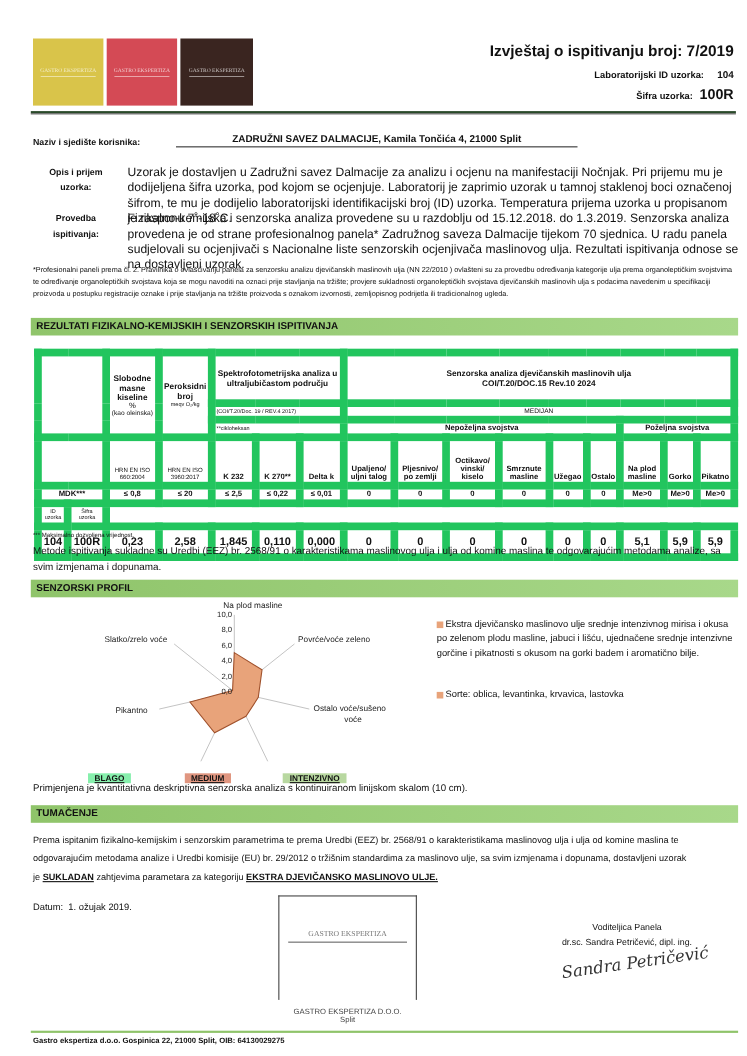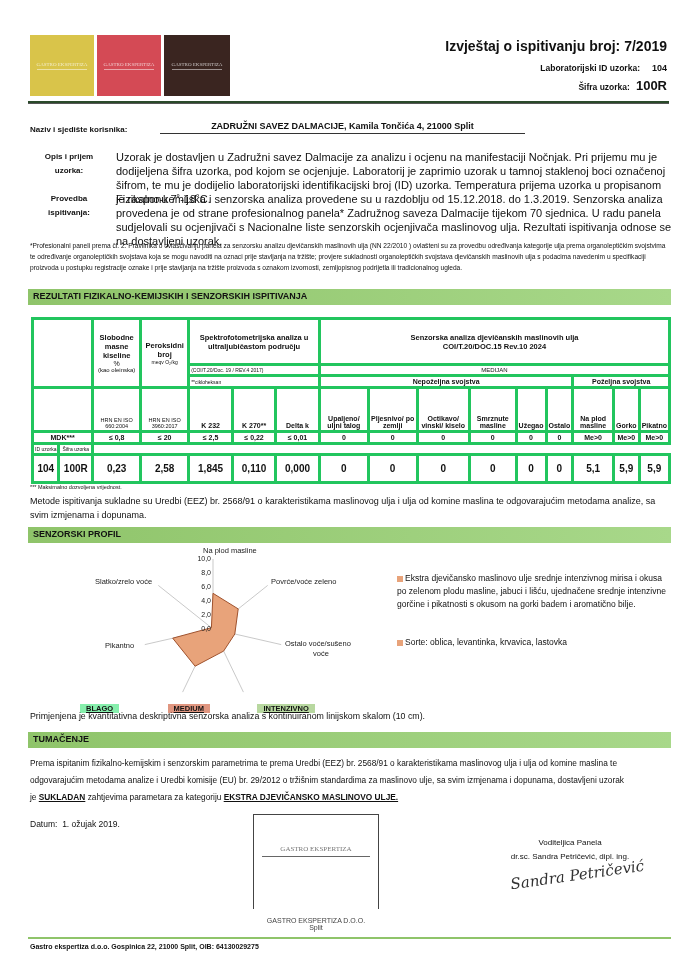--- a/index.html
+++ b/index.html
@@ -10,28 +10,28 @@
   .hdr-title { right: 12px; top: 38px; font-size: 14px; font-weight: bold; }
   .hdr-lab { right: 12px; top: 63px; font-size: 8.5px; font-weight: bold; }
   .hdr-lab span.v { margin-left: 12px; font-size: 9px; }
   .hdr-sifra { right: 12px; top: 78px; font-size: 8.5px; font-weight: bold; }
   .hdr-sifra span.v { margin-left: 6px; font-size: 13px; }
   .hdr-line { left: 28px; right: 10px; top: 101px; height: 3px; border-top: 2px solid #2a4a2a; border-bottom: 1px solid #555; }
   .lbl { font-size: 8px; font-weight: bold; text-align: center; }
   .txt { font-size: 11px; line-height: 14px; }
   .section-bar { left: 28px; right: 8px; height: 16px; background: linear-gradient(to right, #8fc46a, #a8d88a); font-size: 9px; font-weight: bold; padding: 2px 5px; }
   table.res { position: absolute; left: 31px; top: 317px; width: 640px; border-collapse: collapse; font-size: 7px; text-align: center; }
-  table.res td { border: 3px solid #22c55e; padding: 1px 1px; vertical-align: middle; }
+  table.res td { border: 7px solid #22c55e; padding: 1px 1px; vertical-align: middle; }
   table.res .bold { font-weight: bold; }
   table.res .big { font-size: 10px; font-weight: bold; height: 28px; }
   table.res .small { font-size: 5px; }
   .radar { left: 80px; top: 545px; }
   .legend-item { font-size: 7.5px; font-weight: bold; text-decoration: underline; padding: 0 6px; }
   .bullet { display: inline-block; width: 6px; height: 6px; background: #e8a37a; margin-right: 2px; vertical-align: middle; }
-  .desc { left: 397px; font-size: 8.5px; line-height: 13px; width: 275px; margin-top: 11px; }
+  .desc { left: 397px; font-size: 8.5px; line-height: 13px; width: 275px; }
   .stamp { left: 253px; top: 814px; width: 126px; height: 95px; border-top: 1px solid #444; border-left: 1px solid #444; border-right: 1px solid #444; }
   .footer-line { left: 28px; right: 8px; top: 937px; height: 2px; background: #8fc46a; }
 </style>
 </head>
 <body>
 
 <div class="logo-box" style="left:30px;background:#d9c44a;width:64px;">
   <div class="logo-text">GASTRO EKSPERTIZA</div>
 </div>
 <div class="logo-box" style="left:97px;background:#d44a55;width:64px;">

